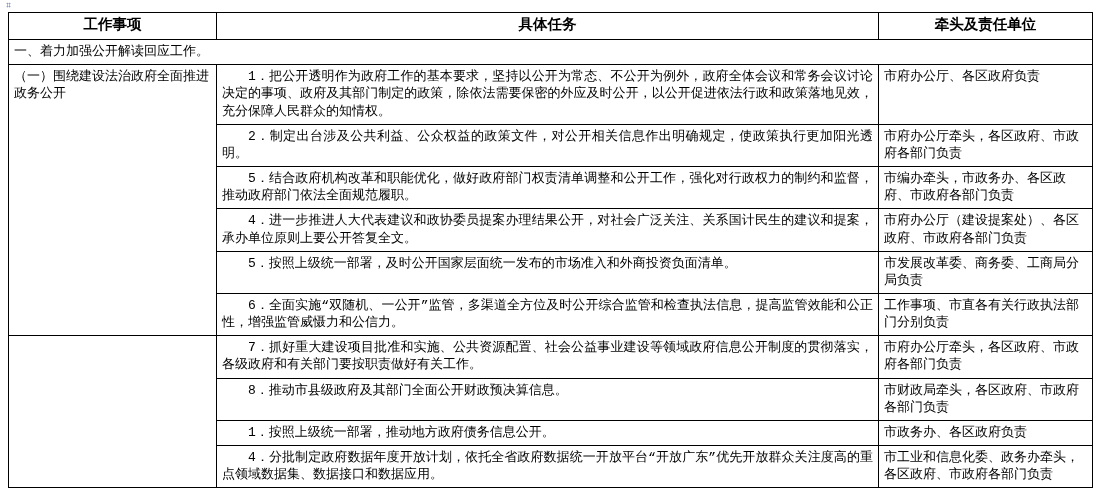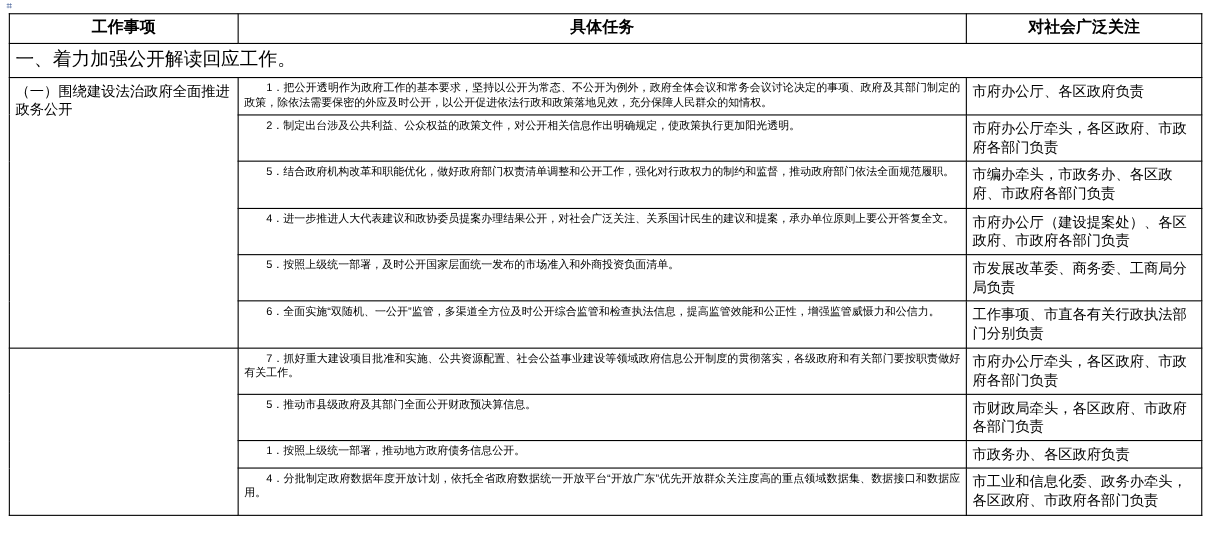--- a/index.html
+++ b/index.html
@@ -31,53 +31,54 @@
     font-size: 9px;
     line-height: 10px;
     color: #2b4a8b;
     letter-spacing: -1px;
   }
   table.doc {
     border-collapse: collapse;
     width: 1084px;
     margin-top: 6px;
     table-layout: fixed;
+    font-family: Liberation Mono, monospace;
   }
   table.doc td, table.doc th {
     border: 1px solid #000000;
     vertical-align: top;
     padding: 3px 5px 4px 5px;
     line-height: 1.32;
   }
   thead th {
     text-align: center;
     font-weight: bold;
     font-size: 14.5px;
     padding: 6px 4px 7px 4px;
     vertical-align: middle;
   }
   .col-a { width: 208px; }
   .col-b { width: 662px; }
   .col-c { width: 214px; }
 
   td.section-head {
-    font-size: 17px;
+    font-size: 13px;
     padding-top: 5px;
     padding-bottom: 6px;
     padding-left: 14px;
   }
   td.group-cell {
     vertical-align: middle;
     font-size: 13px;
     padding-left: 12px;
     padding-right: 8px;
     line-height: 1.5;
   }
   td.task-cell {
-    font-size: 10px;
+    font-size: 13px;
     text-align: justify;
     text-justify: inter-ideograph;
   }
   td.unit-cell {
     font-size: 13px;
     line-height: 1.36;
   }
   .indent2 {
     text-indent: 2em;
   }
@@ -94,21 +95,21 @@
   <table class="doc">
     <colgroup>
       <col class="col-a">
       <col class="col-b">
       <col class="col-c">
     </colgroup>
     <thead>
       <tr>
         <th>工作事项</th>
         <th>具体任务</th>
-        <th>对社会广泛关注</th>
+        <th>牵头及责任单位</th>
       </tr>
     </thead>
     <tbody>
       <tr>
         <td class="section-head" colspan="3">一、着力加强公开解读回应工作。</td>
       </tr>
 
       <tr>
         <td class="group-cell" rowspan="6">（一）围绕建设法治政府全面推进政务公开</td>
         <td class="task-cell indent2">1．把公开透明作为政府工作的基本要求，坚持以公开为常态、不公开为例外，政府全体会议和常务会议讨论决定的事项、政府及其部门制定的政策，除依法需要保密的外应及时公开，以公开促进依法行政和政策落地见效，充分保障人民群众的知情权。</td>
@@ -134,21 +135,21 @@
         <td class="task-cell indent2">6．全面实施“双随机、一公开”监管，多渠道全方位及时公开综合监管和检查执法信息，提高监管效能和公正性，增强监管威慑力和公信力。</td>
         <td class="unit-cell">工作事项、市直各有关行政执法部门分别负责</td>
       </tr>
 
       <tr>
         <td class="empty-cell" rowspan="4"></td>
         <td class="task-cell indent2">7．抓好重大建设项目批准和实施、公共资源配置、社会公益事业建设等领域政府信息公开制度的贯彻落实，各级政府和有关部门要按职责做好有关工作。</td>
         <td class="unit-cell">市府办公厅牵头，各区政府、市政府各部门负责</td>
       </tr>
       <tr>
-        <td class="task-cell indent2">5．推动市县级政府及其部门全面公开财政预决算信息。</td>
+        <td class="task-cell indent2">8．推动市县级政府及其部门全面公开财政预决算信息。</td>
         <td class="unit-cell">市财政局牵头，各区政府、市政府各部门负责</td>
       </tr>
       <tr>
         <td class="task-cell indent2">1．按照上级统一部署，推动地方政府债务信息公开。</td>
         <td class="unit-cell">市政务办、各区政府负责</td>
       </tr>
       <tr>
         <td class="task-cell indent2">4．分批制定政府数据年度开放计划，依托全省政府数据统一开放平台“开放广东”优先开放群众关注度高的重点领域数据集、数据接口和数据应用。</td>
         <td class="unit-cell">市工业和信息化委、政务办牵头，各区政府、市政府各部门负责</td>
       </tr>

